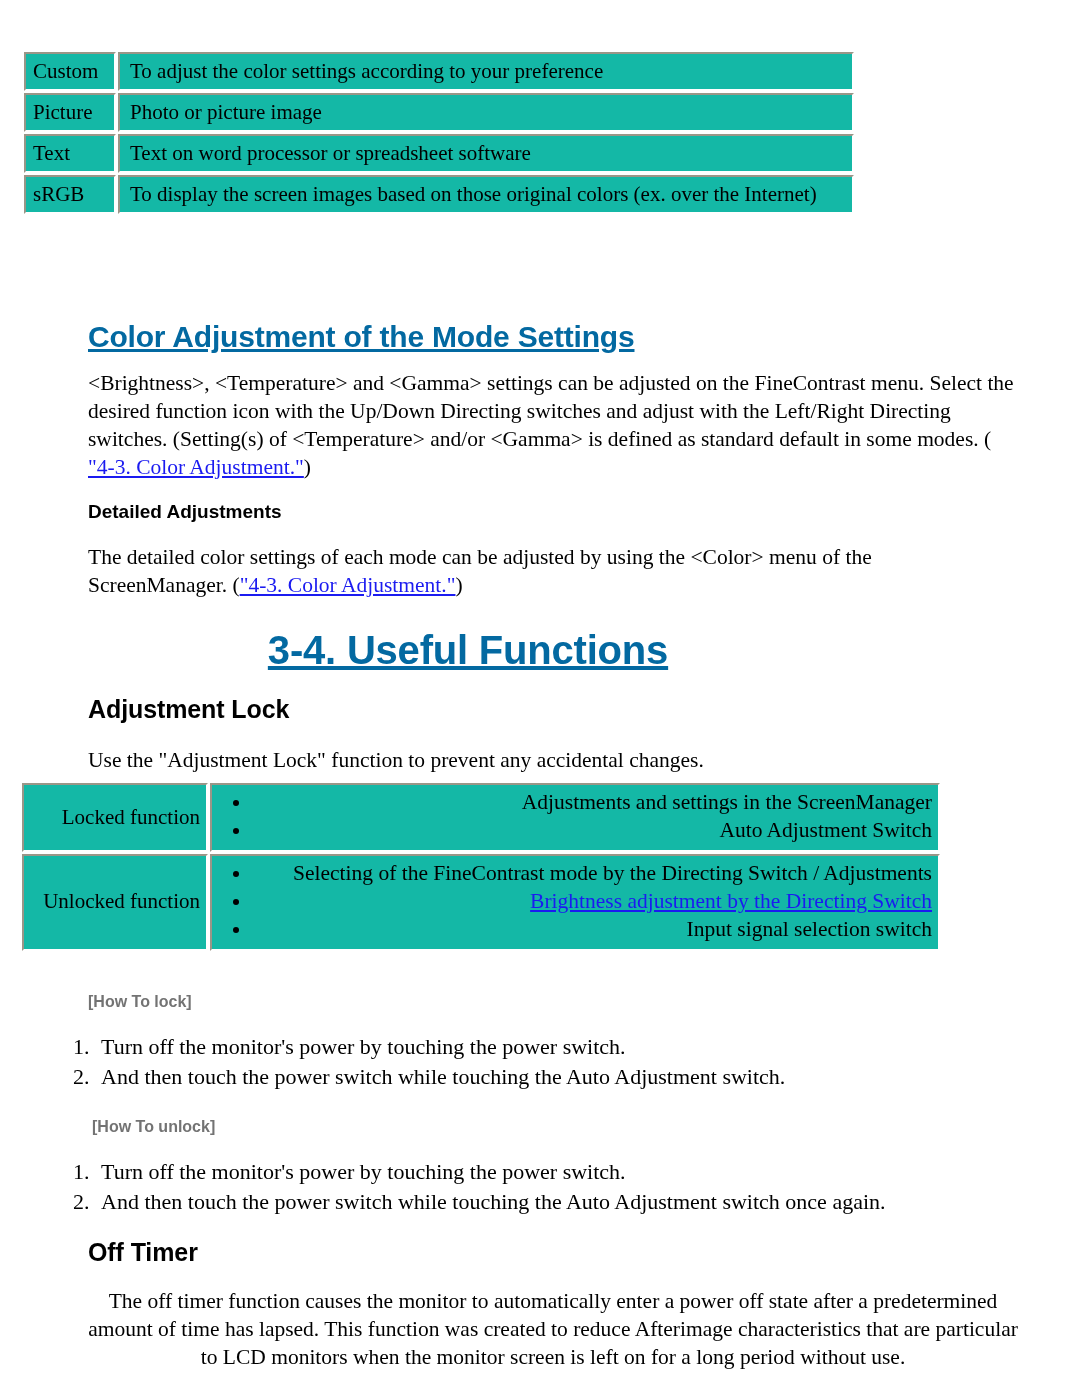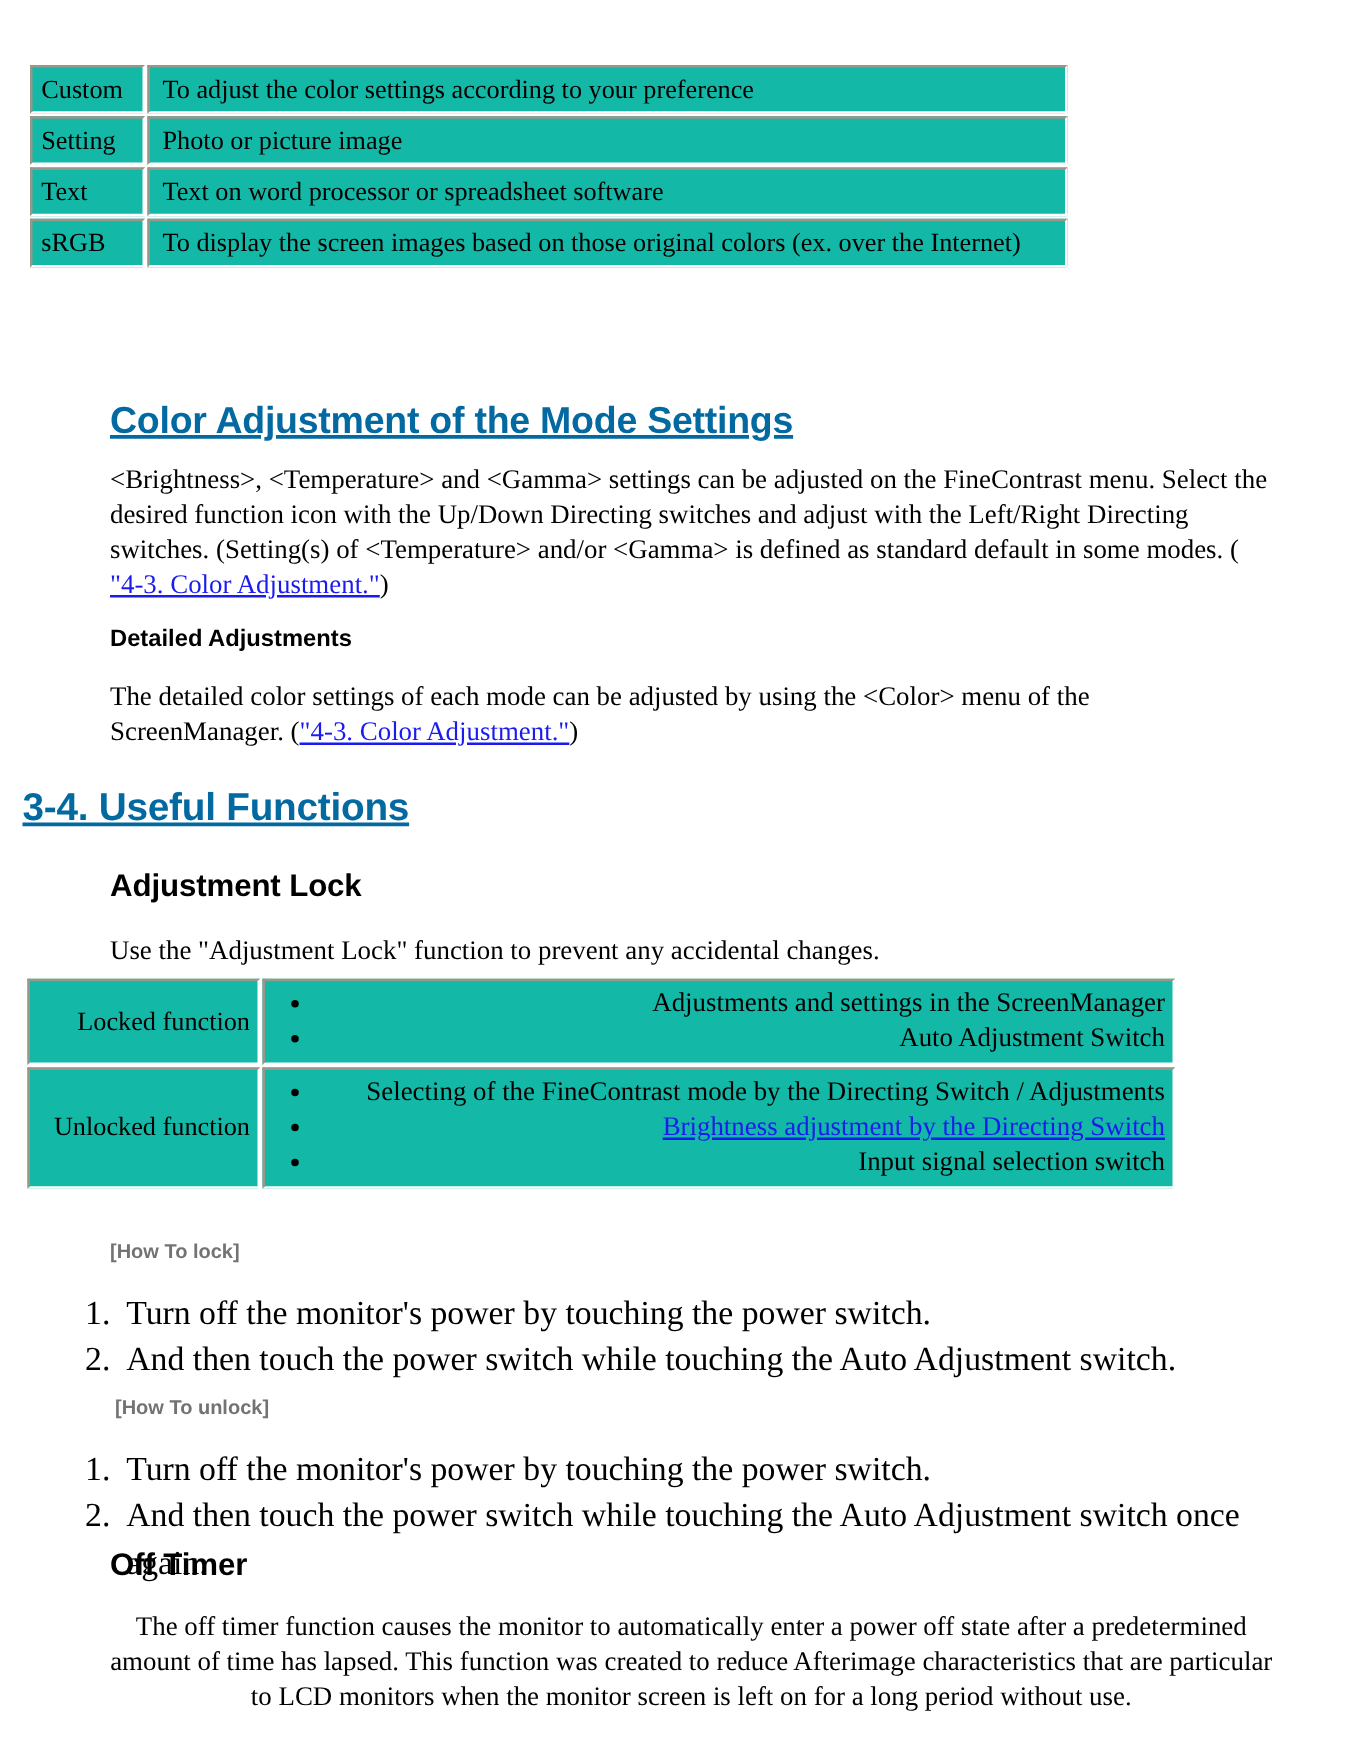--- a/index.html
+++ b/index.html
@@ -130,41 +130,41 @@
     line-height: 1.30;
     padding-left: 4px;
   }
 
   ol.step-list {
     margin: 0;
     padding: 0 0 0 55px;
     list-style-type: decimal;
   }
   ol.step-list li {
-    font-size: 27px;
+    font-size: 22px;
     line-height: 1.38;
     padding-left: 6px;
   }
 
   
   .blk { position: absolute; }
 </style>
 </head>
 <body>
 
 <div class="page">
 
   <table id="modes-table" class="doc-table">
     <tbody>
       <tr>
         <td class="mode-name">Custom</td>
         <td class="mode-desc">To adjust the color settings according to your preference</td>
       </tr>
       <tr>
-        <td class="mode-name">Setting</td>
+        <td class="mode-name">Picture</td>
         <td class="mode-desc">Photo or picture image</td>
       </tr>
       <tr>
         <td class="mode-name">Text</td>
         <td class="mode-desc">Text on word processor or spreadsheet software</td>
       </tr>
       <tr>
         <td class="mode-name">sRGB</td>
         <td class="mode-desc">To display the screen images based on those original colors (ex. over the Internet)</td>
       </tr>
@@ -181,21 +181,21 @@
 
   <div class="blk" style="left:88px; top:451px; width:930px;">
     <h4 class="minor-title">Detailed Adjustments</h4>
   </div>
 
   <div class="blk" style="left:88px; top:494px; width:850px;">
     <p class="body-text"><span>The detailed color settings of each mode can be adjusted by using the &lt;Color&gt; menu of the ScreenManager. (</span><a class="doclink" href="#">"4-3. Color Adjustment."</a><span>)</span></p>
   </div>
 
   <div class="blk" style="left:18px; top:578px; width:900px;">
-    <h2 class="sect-title" style="font-size:31px;">3-4. Useful Functions</h2>
+    <h2 class="sect-title" style="font-size:40px;text-align:center;">3-4. Useful Functions</h2>
   </div>
 
   <div class="blk" style="left:88px; top:645px; width:900px;">
     <h3 class="sub-title">Adjustment Lock</h3>
   </div>
 
   <div class="blk" style="left:88px; top:697px; width:900px;">
     <p class="body-text">Use the "Adjustment Lock" function to prevent any accidental changes.</p>
   </div>
 

